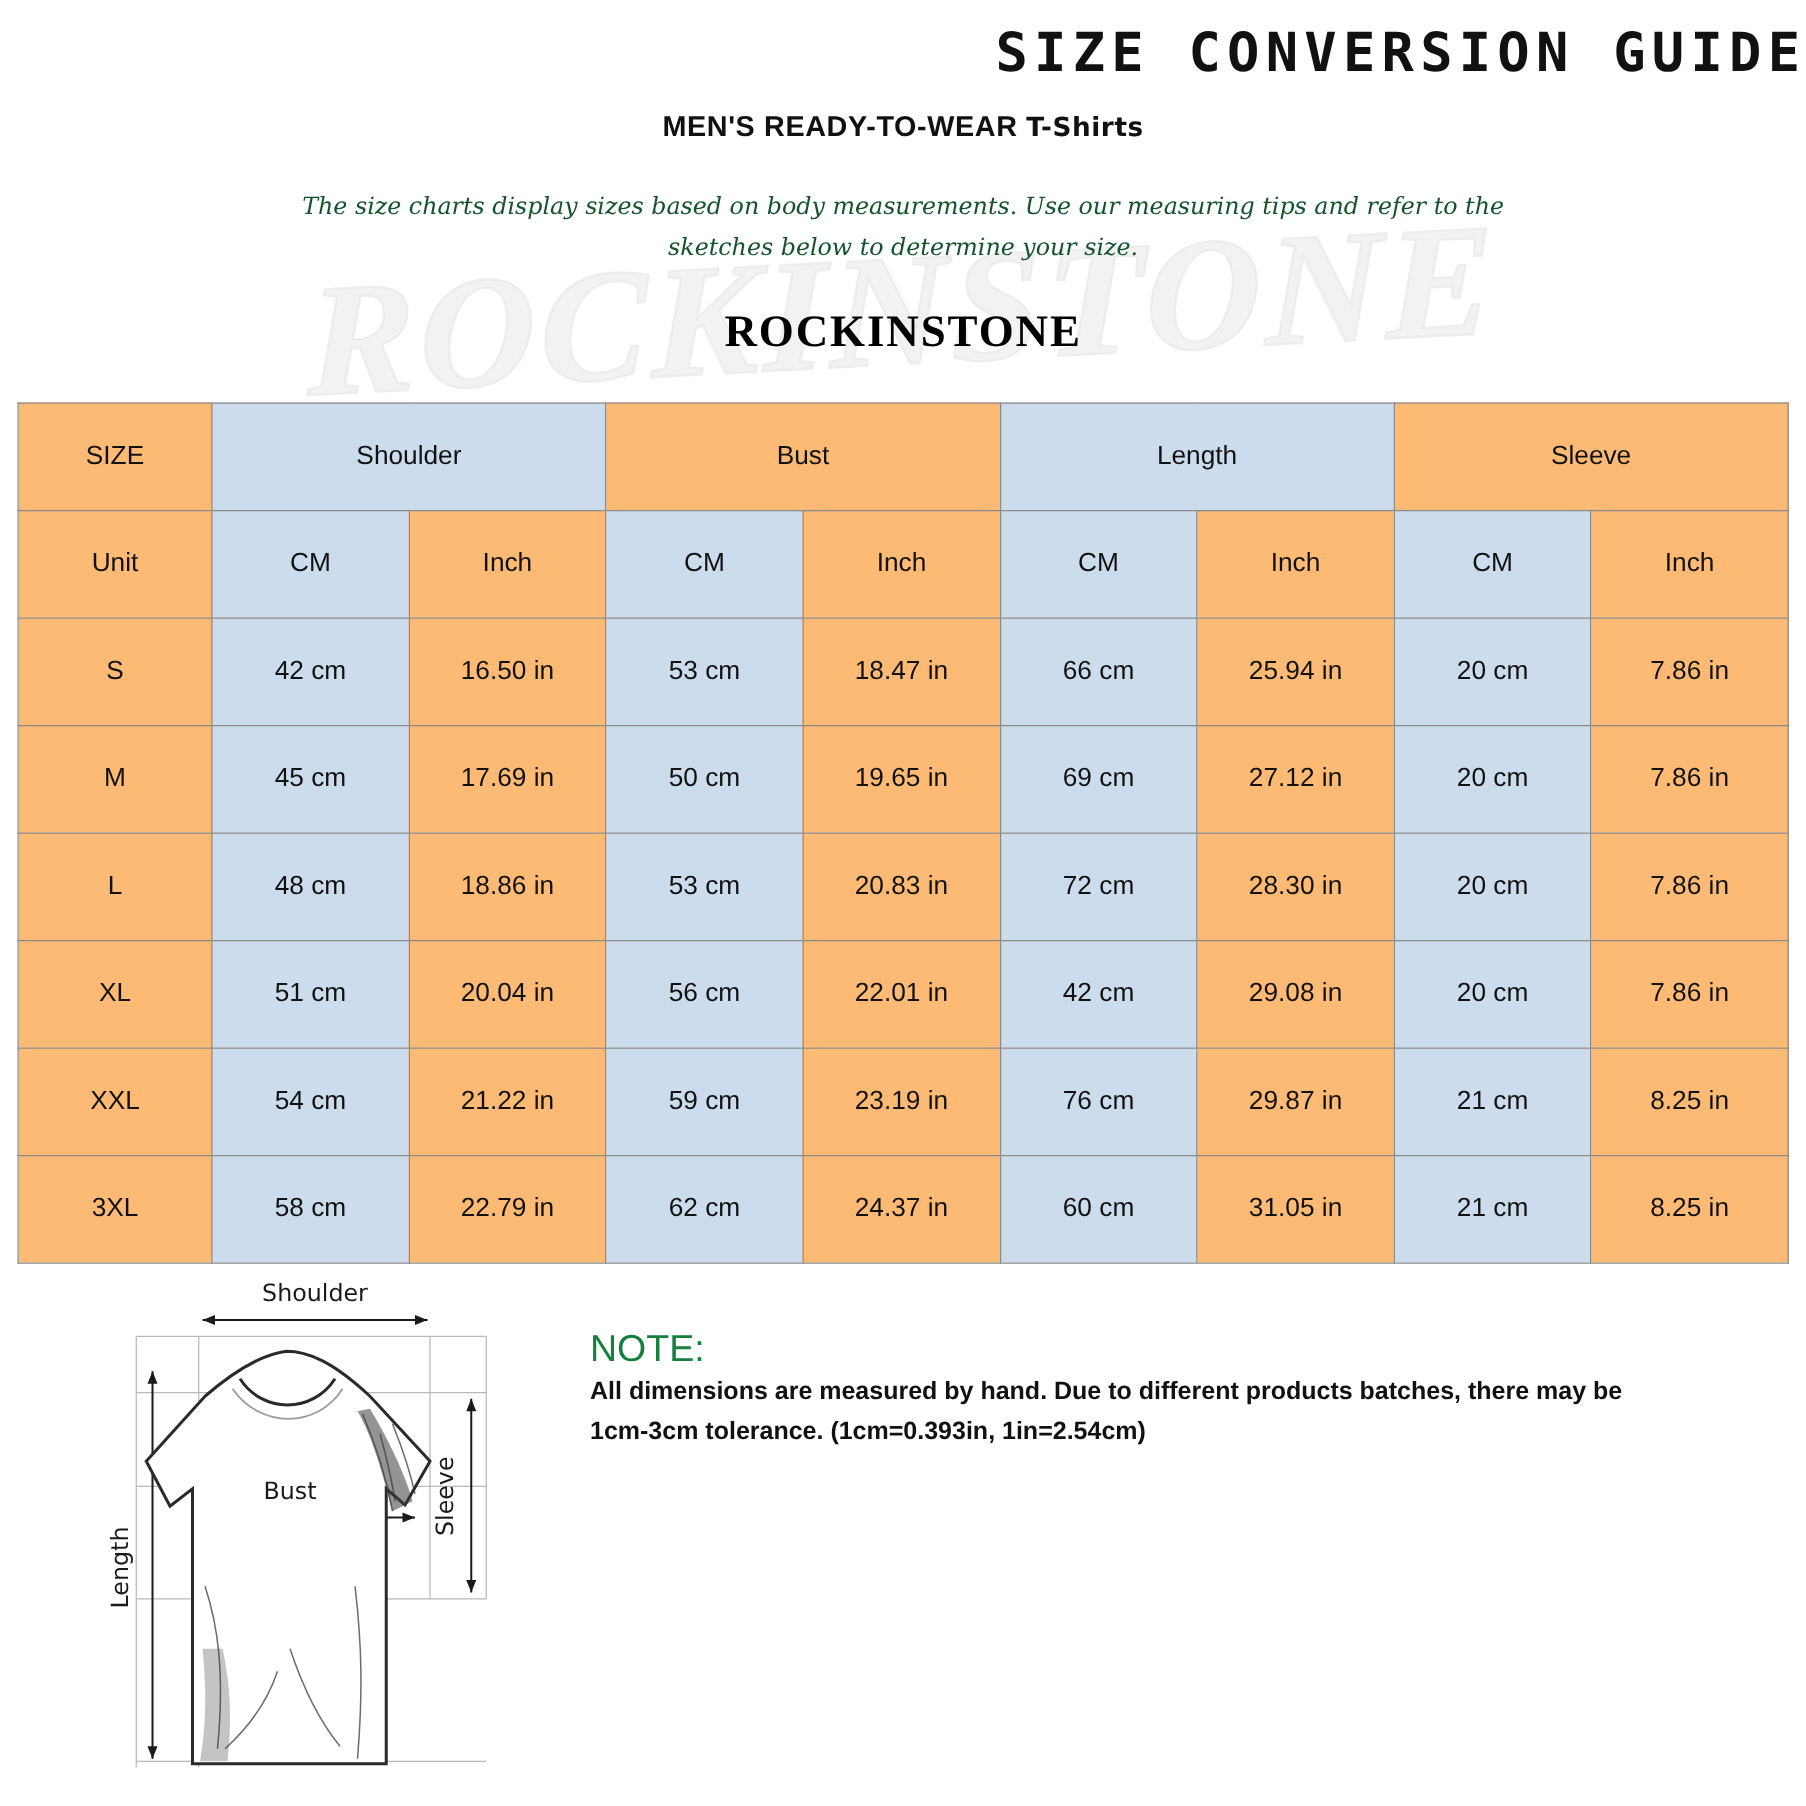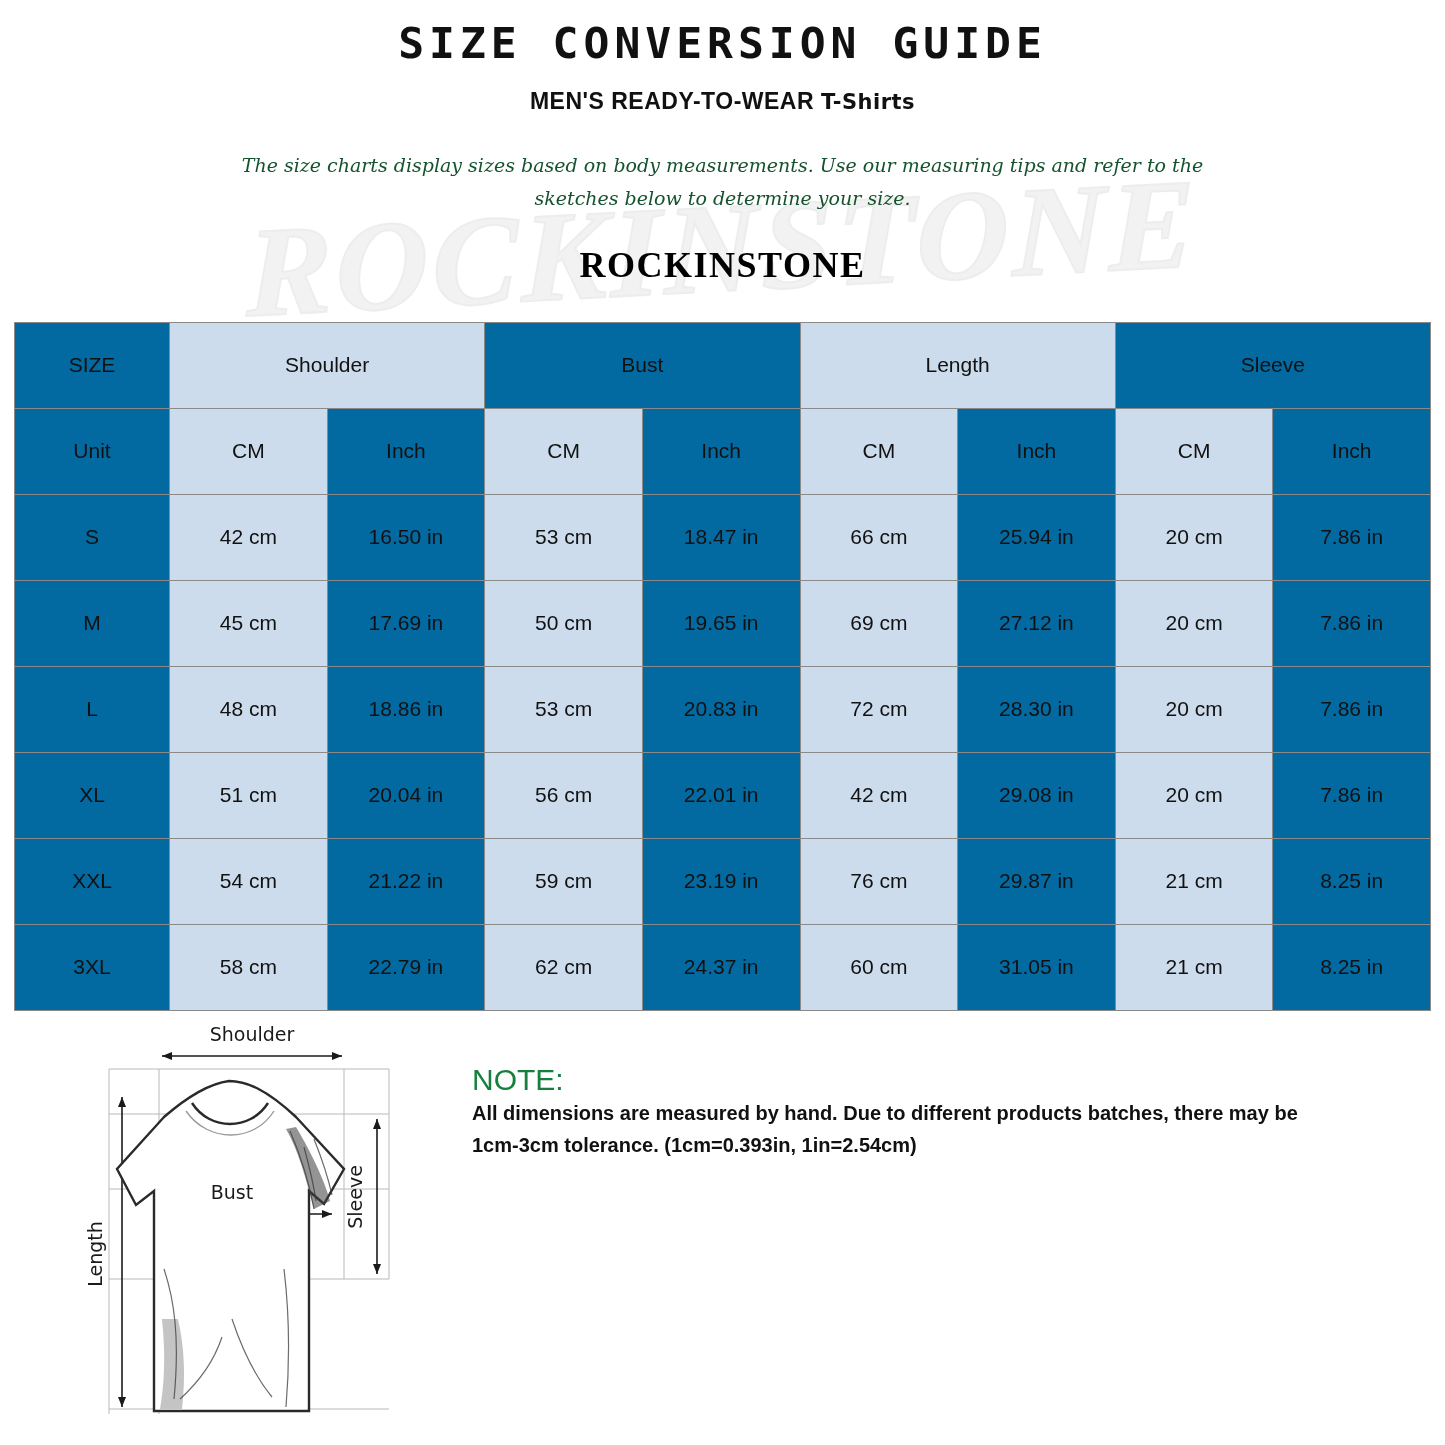--- a/index.html
+++ b/index.html
@@ -36,21 +36,21 @@
     z-index: 0;
   }
 
   .page {
     position: relative;
     z-index: 1;
     width: 1445px;
   }
 
   .title {
-    text-align: center;
+    text-align: right;
     font-family: "DejaVu Sans Mono", monospace;
     font-size: 43px;
     font-weight: bold;
     letter-spacing: 5px;
     margin-top: 18px;
     color: #111;
   }
 
   .subtitle {
     text-align: center;
@@ -98,21 +98,21 @@
     height: 83px;
     font-weight: normal;
   }
   .hdr-row th {
     font-weight: bold;
     font-size: 23px;
     height: 92px;
   }
   .col-size { width: 155px; }
   .shade { background: #ccdcec; }
-  .plain { background: #0369a1; }
+  .plain { background: #fdba74; }
 
   .bottom {
     display: flex;
     align-items: flex-start;
     margin-top: 8px;
     padding-left: 14px;
   }
 
   .sketch {
     width: 430px;

